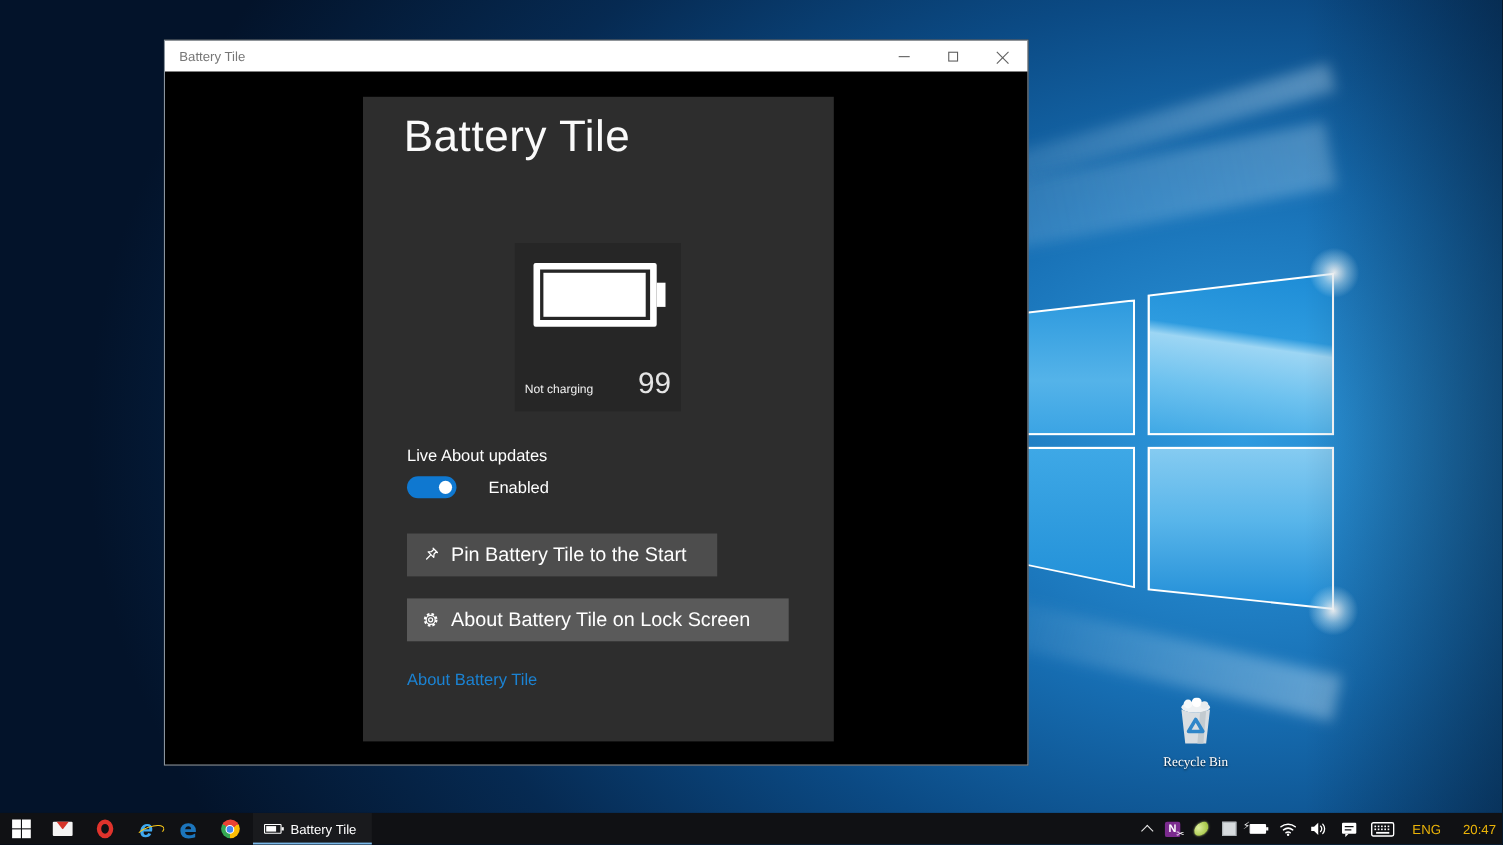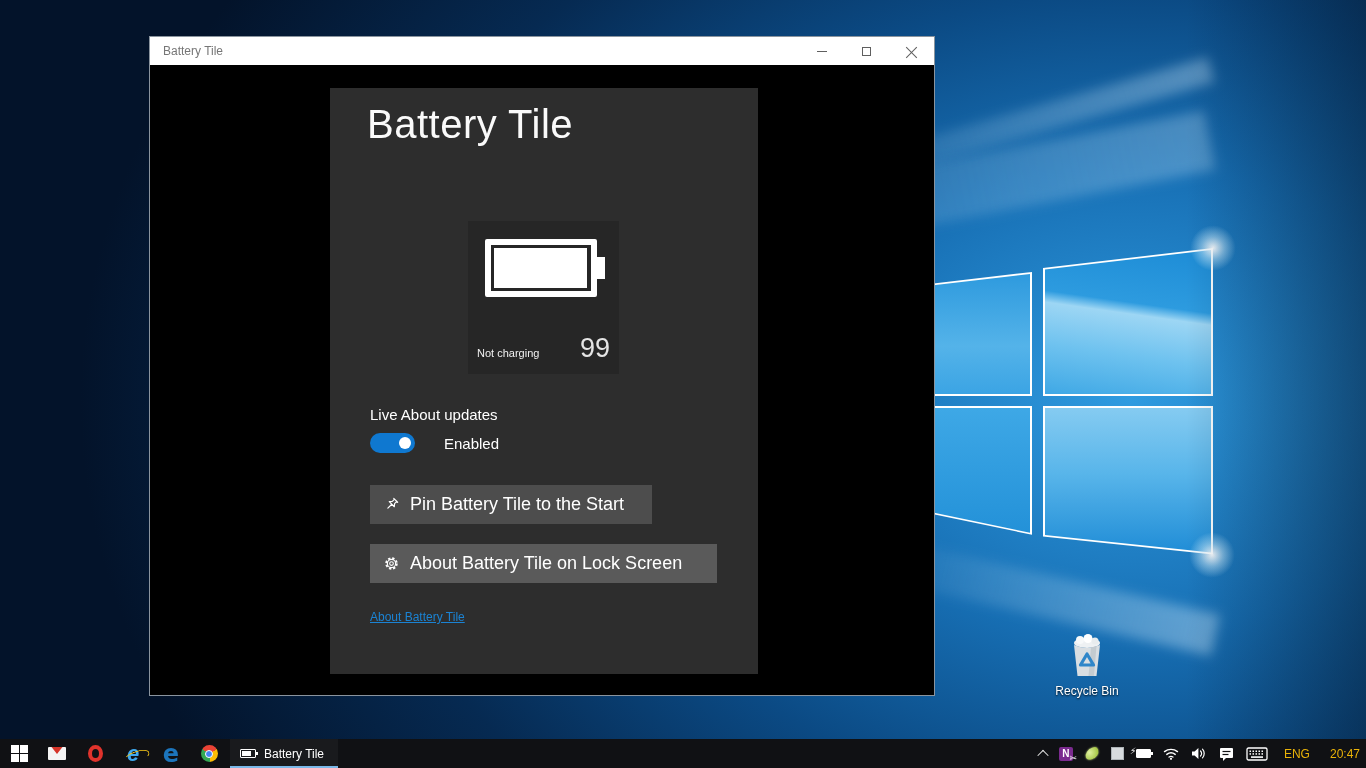--- a/index.html
+++ b/index.html
@@ -29,21 +29,21 @@
   #beam-top1{left:640px;top:165px;width:575px;height:60px;transform:rotate(-11deg);
     background:linear-gradient(90deg,rgba(255,255,255,0),rgba(215,240,255,.28));}
   #beam-top2{left:760px;top:120px;width:460px;height:26px;transform:rotate(-16deg);
     background:linear-gradient(90deg,rgba(255,255,255,0),rgba(215,240,255,.35));}
   #beam-bottom{left:870px;top:575px;width:350px;height:42px;transform:rotate(13deg);
     background:linear-gradient(90deg,rgba(255,255,255,0),rgba(215,240,255,.4));}
   #right-shade{position:absolute;right:0;top:0;width:180px;height:768px;
     background:linear-gradient(90deg,rgba(3,16,34,0) 0%,rgba(3,16,34,.45) 100%);}
 
   
-  #recycle-bin{position:absolute;left:1050px;top:634px;width:74px;text-align:center;cursor:default;}
+  #recycle-bin{position:absolute;left:1050px;top:634px;width:74px;text-align:center;cursor:default;font-family:Liberation Serif, serif;}
   #recycle-bin .label{color:#fff;font-size:12px;margin-top:2px;text-shadow:0 1px 2px rgba(0,0,0,.9);}
 
   
   #app-window{position:absolute;left:149px;top:36px;width:786px;height:660px;
     border:1px solid #8a949e;background:#000;}
   #titlebar{height:28px;background:#fff;display:flex;align-items:center;}
   #titlebar .title{font-size:12px;color:#767676;padding-left:13px;flex:1;}
   .win-btn{width:45px;height:28px;display:flex;align-items:center;justify-content:center;}
   .glyph-min{width:10px;height:1px;background:#5f5f5f;}
   .glyph-max{width:9px;height:9px;border:1px solid #5f5f5f;}
@@ -68,21 +68,21 @@
   #toggle{position:relative;width:45px;height:20px;border-radius:10px;background:#0f78d0;cursor:pointer;}
   #toggle .knob{position:absolute;right:4px;top:50%;transform:translateY(-50%);width:12px;height:12px;border-radius:50%;background:#fff;}
   #toggle-state{font-size:15px;color:#fff;}
 
   .panel-btn{position:absolute;left:40px;height:39px;border:none;color:#fff;font-family:inherit;
     font-size:18px;display:flex;align-items:center;gap:9px;padding:0 12px 0 12px;cursor:pointer;}
   #pin-button{top:397px;width:282px;background:#4d4d4d;}
   #lock-button{top:456px;width:347px;background:#5a5a5a;}
   .panel-btn svg{flex:0 0 auto;}
 
-  #about-link{position:absolute;left:40px;top:522px;font-size:12px;color:#1b83d3;text-decoration:underline;cursor:pointer;}
+  #about-link{position:absolute;left:40px;top:522px;font-size:15px;color:#1b83d3;cursor:pointer;}
 
   
   #taskbar{position:absolute;left:0;bottom:0;width:1366px;height:29px;background:#101114;
     display:flex;align-items:center;z-index:5;}
   .tb-btn{width:38px;height:29px;display:flex;align-items:center;justify-content:center;cursor:pointer;}
   #start-logo{display:grid;grid-template-columns:8px 8px;grid-template-rows:8px 8px;gap:1px;}
   #start-logo span{background:#fff;}
   .env{position:relative;width:18px;height:13px;background:#f4f4f4;border-radius:1px;overflow:hidden;}
   .env::before{content:'';position:absolute;left:-2px;top:-7px;width:22px;height:14px;transform:rotate(0deg);
     background:#d63429;clip-path:polygon(0 0,100% 0,50% 100%);}

